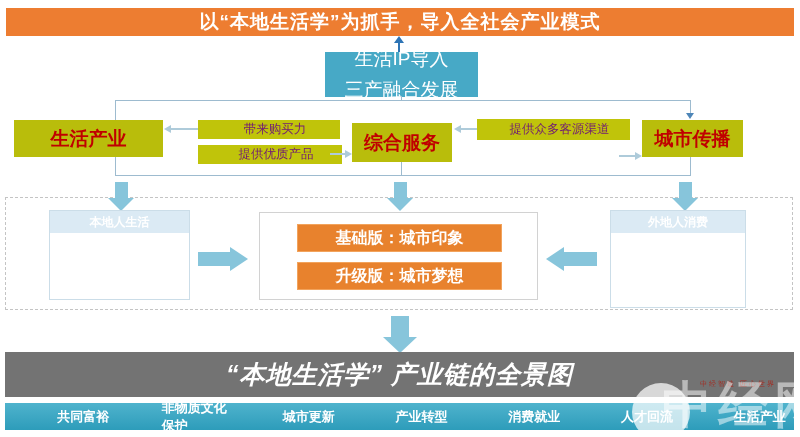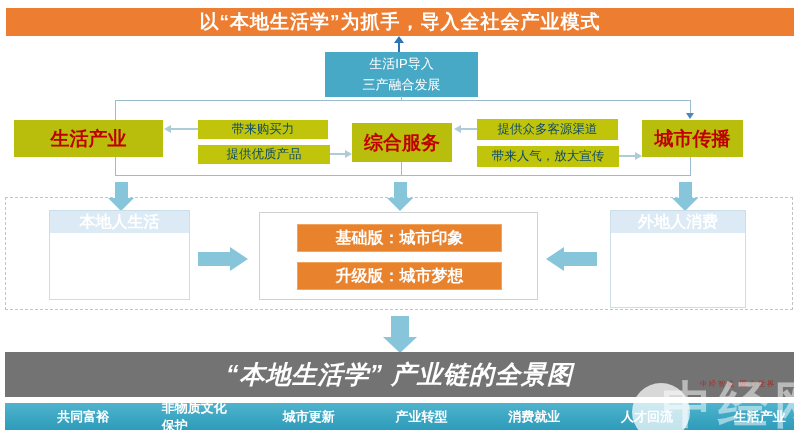--- a/index.html
+++ b/index.html
@@ -6,41 +6,41 @@
   .stage{
     position:relative;width:800px;height:437px;background:#ffffff;
     overflow:hidden;font-family:"Liberation Sans",sans-serif;
   }
   .abs{position:absolute;}
   
   .banner{background:#ED7D31;color:#fff;font-weight:bold;display:flex;align-items:center;justify-content:center;}
   .banner-top{left:6px;top:8px;width:788px;height:28px;font-size:19px;letter-spacing:1px;}
   .banner-bottom{left:5px;top:352px;width:789px;height:45px;font-size:25px;font-style:italic;background:#737373;letter-spacing:1px;}
   
-  .ip-box{left:325px;top:52px;width:153px;height:45px;background:#47A9C6;color:#fff;font-size:13px;
+  .ip-box{left:325px;top:52px;width:153px;height:45px;background:#47A9C6;color:#fff;font-size:19px;
     display:flex;flex-direction:column;align-items:center;justify-content:center;line-height:1.6;}
   
   .olive-main{background:#B9BD0B;color:#C00000;font-weight:bold;font-size:19px;display:flex;align-items:center;justify-content:center;}
-  .olive-small{background:#C0C40A;color:#0c4a6e;font-size:12.5px;display:flex;align-items:center;justify-content:center;}
+  .olive-small{background:#C0C40A;color:#701a75;font-size:12.5px;display:flex;align-items:center;justify-content:center;padding-left:12px;}
   .b-life{left:14px;top:120px;width:149px;height:37px;}
   .b-service{left:352px;top:123px;width:100px;height:39px;}
   .b-city{left:642px;top:120px;width:101px;height:37px;}
   .l-purch{left:198px;top:120px;width:130px;height:19px;}
   .l-quality{left:198px;top:145px;width:132px;height:19px;}
   .l-channel{left:477px;top:119px;width:141px;height:21px;font-family:Liberation Mono, monospace;}
   .l-popular{left:477px;top:146px;width:142px;height:21px;}
   
   .cline{background:#9DBBCF;}
   .aline{background:#AECBDA;}
   .tri{width:0;height:0;}
   
   .dashed-box{left:5px;top:197px;width:788px;height:113px;border:1px dashed #C4C4C4;box-sizing:border-box;}
   
   .panel{background:#fff;border:1px solid #CBDDE8;box-sizing:border-box;}
-  .panel-header{height:22px;background:#DBEAF4;color:#fff;font-weight:bold;font-size:16px;display:flex;align-items:center;justify-content:center;}
+  .panel-header{height:22px;background:#DBEAF4;color:#fff;font-weight:bold;font-size:12px;display:flex;align-items:center;justify-content:center;}
   .p-local{left:49px;top:210px;width:141px;height:90px;}
   .p-nonlocal{left:610px;top:210px;width:136px;height:98px;}
   .core-box{left:259px;top:212px;width:279px;height:88px;background:#fff;border:1px solid #D2D2D2;box-sizing:border-box;padding-left:24px;}
   .core-bar{position:absolute;left:37px;width:205px;height:28px;background:#E8822D;color:#fff;font-weight:bold;font-size:16px;
     display:flex;align-items:center;justify-content:center;border:1px solid #F2A35C;box-sizing:border-box;}
   .bar1{top:11px;}
   .bar2{top:49px;}
   
   .fat{background:#87C5DB;}
   
@@ -73,21 +73,20 @@
   <div class="abs cline" style="left:690px;top:100px;width:1px;height:13px;"></div>
   <div class="abs tri" style="left:686px;top:113px;border-left:4px solid transparent;border-right:4px solid transparent;border-top:6px solid #4E86B8;"></div>
 
   <div class="abs olive-main b-life">生活产业</div>
   <div class="abs olive-main b-service">综合服务</div>
   <div class="abs olive-main b-city">城市传播</div>
 
   <div class="abs olive-small l-purch">带来购买力</div>
   <div class="abs olive-small l-quality">提供优质产品</div>
   <div class="abs olive-small l-channel">提供众多客源渠道</div>
-  <div class="abs olive-small l-popular">带来人气，放大宣传</div>
 
   <div class="abs tri" style="left:164px;top:125px;border-top:4px solid transparent;border-bottom:4px solid transparent;border-right:7px solid #AECBDA;"></div>
   <div class="abs aline" style="left:171px;top:128px;width:27px;height:2px;"></div>
 
   <div class="abs aline" style="left:330px;top:153px;width:15px;height:2px;"></div>
   <div class="abs tri" style="left:345px;top:150px;border-top:4px solid transparent;border-bottom:4px solid transparent;border-left:7px solid #AECBDA;"></div>
 
   <div class="abs tri" style="left:454px;top:125px;border-top:4px solid transparent;border-bottom:4px solid transparent;border-right:7px solid #AECBDA;"></div>
   <div class="abs aline" style="left:461px;top:128px;width:16px;height:2px;"></div>
 

